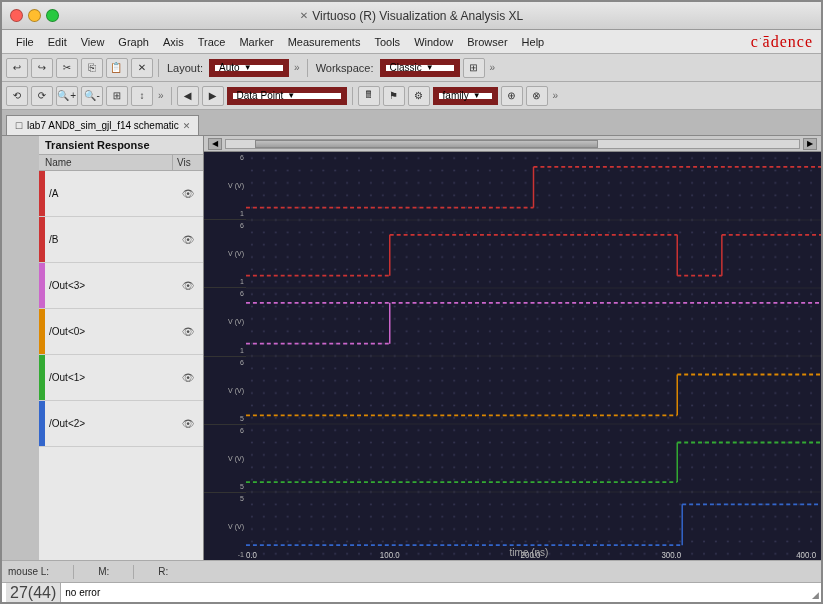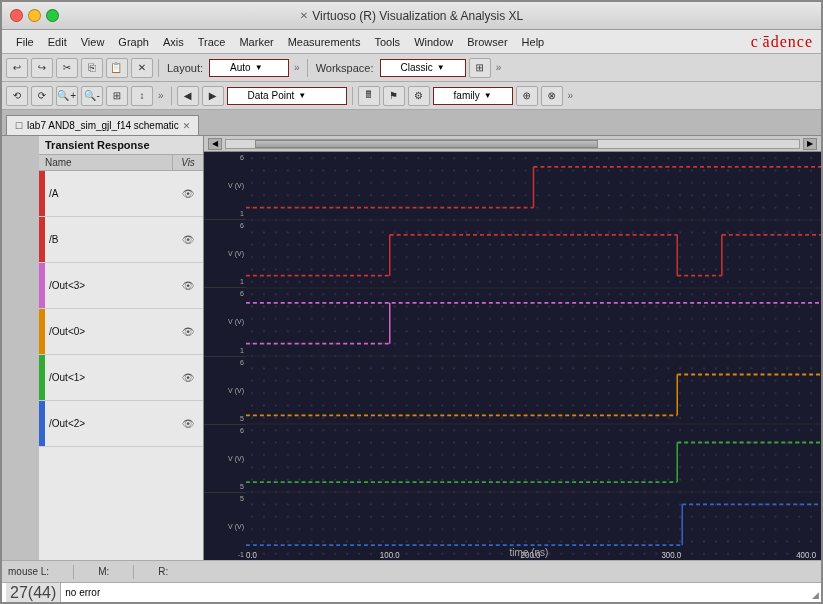--- a/index.html
+++ b/index.html
@@ -74,23 +74,23 @@
       display: flex; align-items: center; justify-content: center;
       cursor: pointer;
       font-size: 10px;
       color: #333;
     }
     .toolbar-separator { width: 1px; height: 18px; background: #aaa; margin: 0 2px; }
     .toolbar-label { font-size: 11px; color: #333; margin: 0 3px; }
     .toolbar-dropdown {
       height: 18px;
       background: white;
-      border: 1px solid #7f1d1d;
+      border: 6px solid #7f1d1d;
       display: flex; align-items: center;
-      padding: 0 20px;
+      padding: 0 4px;
       font-size: 10px;
       cursor: pointer;
       min-width: 80px;
     }
     .toolbar-dropdown-arrow { margin-left: 4px; font-size: 8px; }
     .toolbar-expand { font-size: 10px; color: #666; margin: 0 2px; cursor: pointer; }
 
     
     .toolbar2 {
       background: #d8d8d8;
@@ -145,21 +145,21 @@
       color: #111;
     }
     .signal-col-header {
       display: flex;
       background: #ccc;
       border-bottom: 1px solid #aaa;
       font-size: 10px;
       color: #333;
     }
     .signal-col-name { flex: 1; padding: 2px 6px; border-right: 1px solid #aaa; }
-    .signal-col-vis { width: 30px; padding: 2px 4px; text-align: center; font-style: italic; }
+    .signal-col-vis { width: 30px; padding: 2px 4px; text-align: left; }
 
     .signal-row {
       display: flex;
       align-items: center;
       border-bottom: 1px solid #ccc;
       height: 46px;
       cursor: pointer;
     }
     .signal-color-bar { width: 6px; height: 100%; flex-shrink: 0; }
     .signal-name-area {

